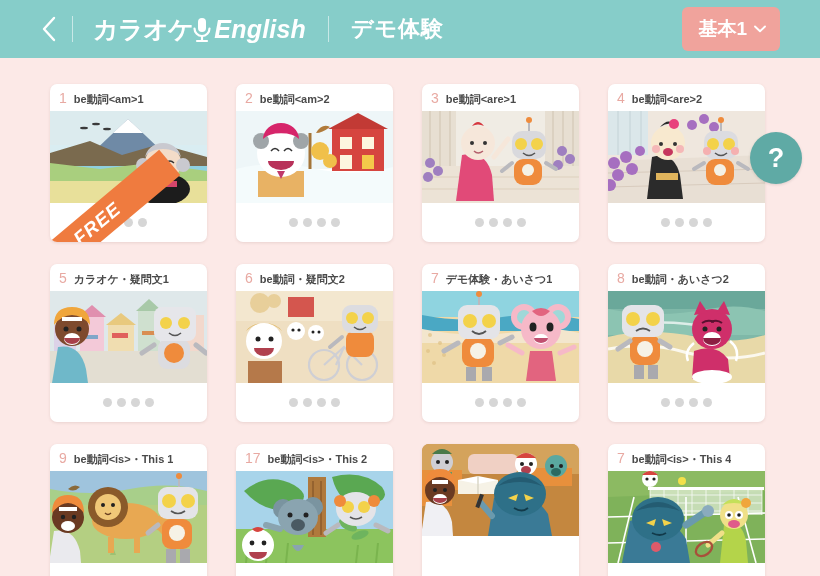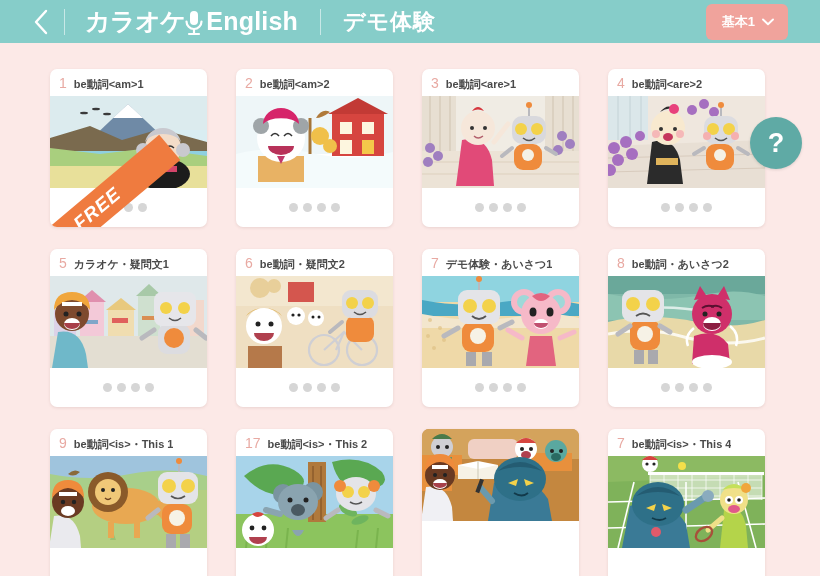--- a/index.html
+++ b/index.html
@@ -11,25 +11,25 @@
     height: 576px;
     overflow: hidden;
     background: #fce9e7;
     font-family: "Liberation Sans", "DejaVu Sans", sans-serif;
     -webkit-font-smoothing: antialiased;
   }
 
   
   .header {
     position: relative;
-    height: 43px;
+    height: 58px;
     background: #86cdc9;
     display: flex;
     align-items: center;
-    padding: 0 24px;
+    padding: 0 32px;
     box-sizing: border-box;
   }
   .back-btn {
     width: 34px;
     height: 40px;
     display: flex;
     align-items: center;
     justify-content: center;
     cursor: pointer;
     flex: none;
@@ -54,36 +54,36 @@
   }
   .brand .jp { letter-spacing: -0.5px; }
   .mic-icon {
     display: inline-flex;
     align-items: center;
     justify-content: center;
     margin: 0 1px 0 -4px;
     position: relative;
     top: 1px;
   }
-  .brand .en { margin-left: -2px; }
+  .brand .en { margin-left: -2px; font-style: italic; }
   .subtitle {
     color: #ffffff;
     font-size: 22px;
     font-weight: bold;
     letter-spacing: 1px;
     white-space: nowrap;
     text-align: right;
   }
   .spacer { flex: 1 1 auto; }
   .level-btn {
     background: #f0a39c;
     color: #ffffff;
     border: none;
     border-radius: 6px;
-    font-size: 13px;
+    font-size: 19px;
     font-weight: bold;
     padding: 9px 14px 9px 16px;
     display: flex;
     align-items: center;
     gap: 7px;
     cursor: pointer;
     font-family: inherit;
     margin-right: 8px;
   }
   .level-btn .chev { display: block; }

